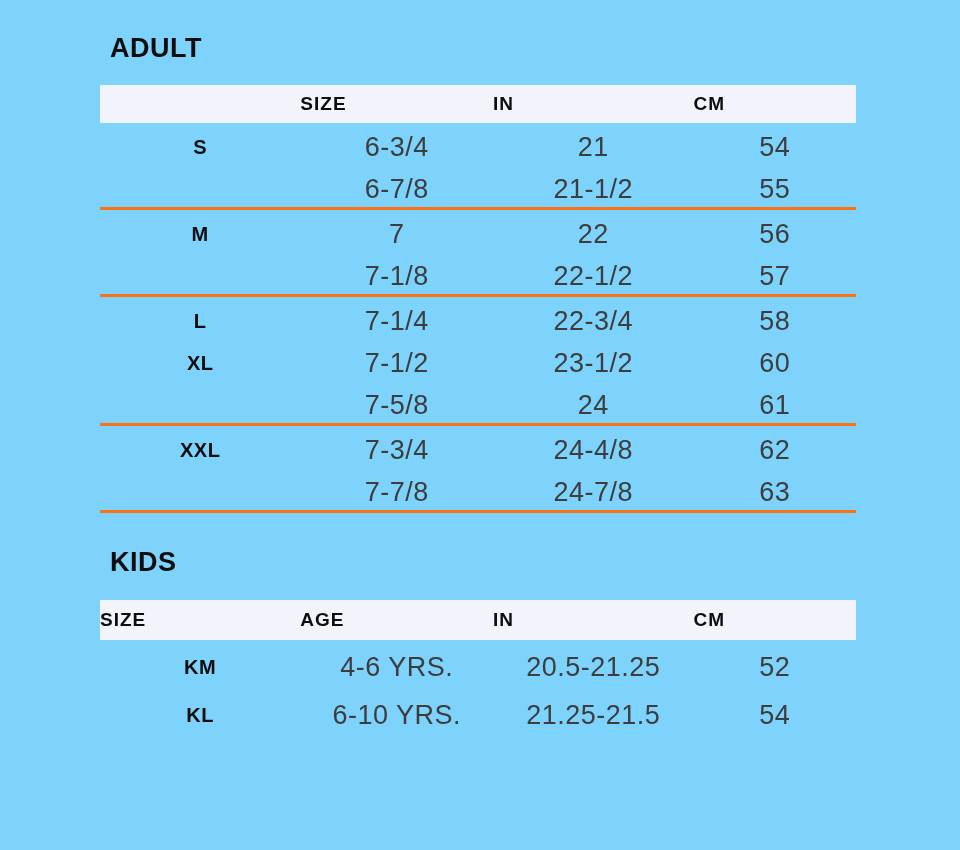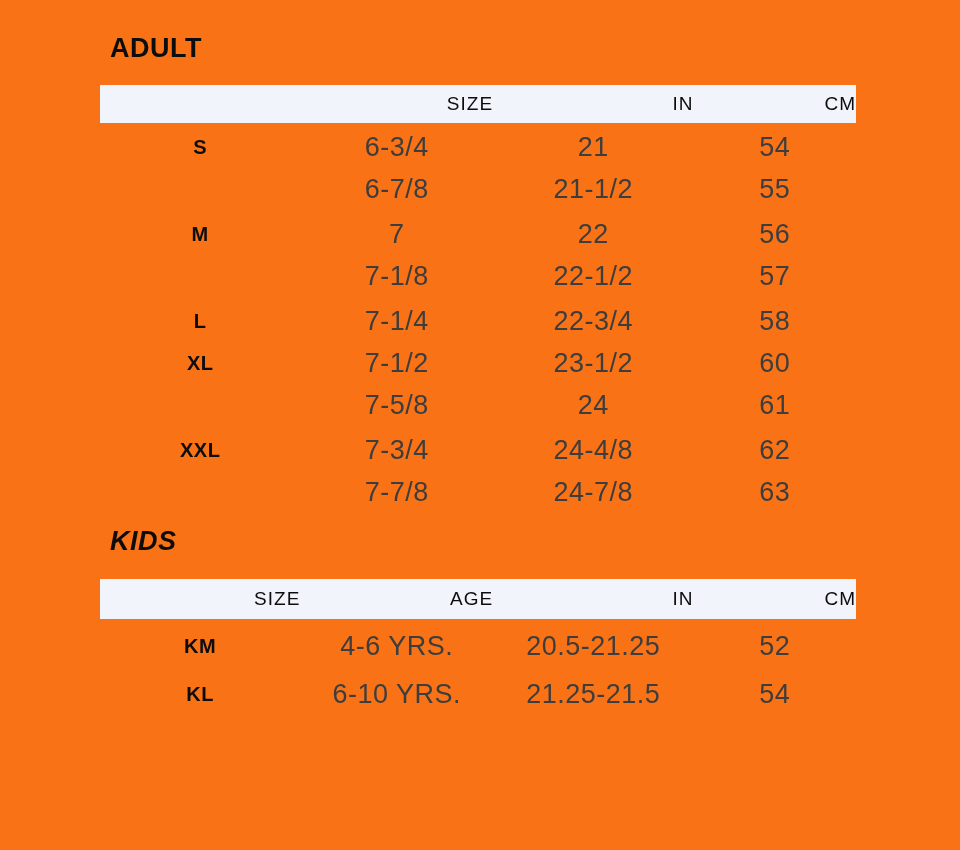--- a/index.html
+++ b/index.html
@@ -4,56 +4,56 @@
 <style>
   html, body {
     margin: 0;
     padding: 0;
     background: #ffffff;
   }
   .page {
     position: relative;
     width: 960px;
     height: 850px;
-    background: #f97316;
+    background: #7dd3fc;
     box-sizing: border-box;
     padding-top: 33px;
     overflow: hidden;
     font-family: "Liberation Sans", sans-serif;
   }
   .section-title {
     margin: 0 0 0 110px;
     height: 30px;
     line-height: 30px;
     font-size: 27px;
     font-weight: bold;
     letter-spacing: 0.5px;
     color: #0d0d0d;
   }
   .title-adult { margin-bottom: 22px; }
-  .title-kids  { margin-top: 13px; margin-bottom: 23px; font-style: italic; }
+  .title-kids  { margin-top: 34px; margin-bottom: 23px; }
 
   .size-table {
     width: 756px;
     margin-left: 100px;
     border-collapse: collapse;
     table-layout: fixed;
   }
   .size-table col.c1 { width: 26.5%; }
   .size-table col.c2 { width: 25.5%; }
   .size-table col.c3 { width: 26.5%; }
   .size-table col.c4 { width: 21.5%; }
 
   .size-table thead th {
     background: #F1F4FA;
     font-size: 19px;
-    font-weight: normal;
+    font-weight: bold;
     letter-spacing: 1px;
     color: #0d0d0d;
-    text-align: right;
+    text-align: left;
     padding: 0;
   }
   .adult-table thead th { height: 38px; }
   .kids-table  thead th { height: 40px; }
 
   .size-table tbody td {
     text-align: center;
     vertical-align: middle;
     font-size: 27px;
     letter-spacing: 0.5px;

